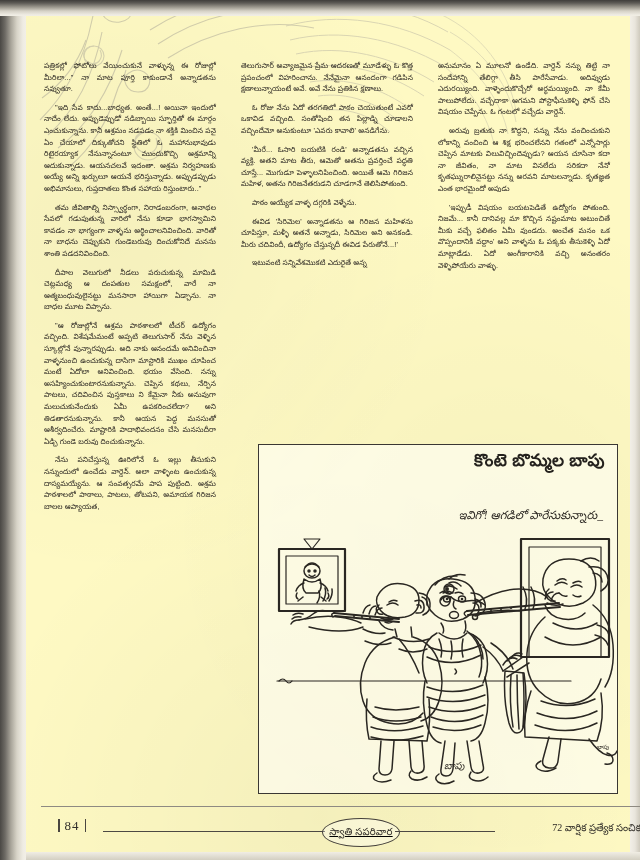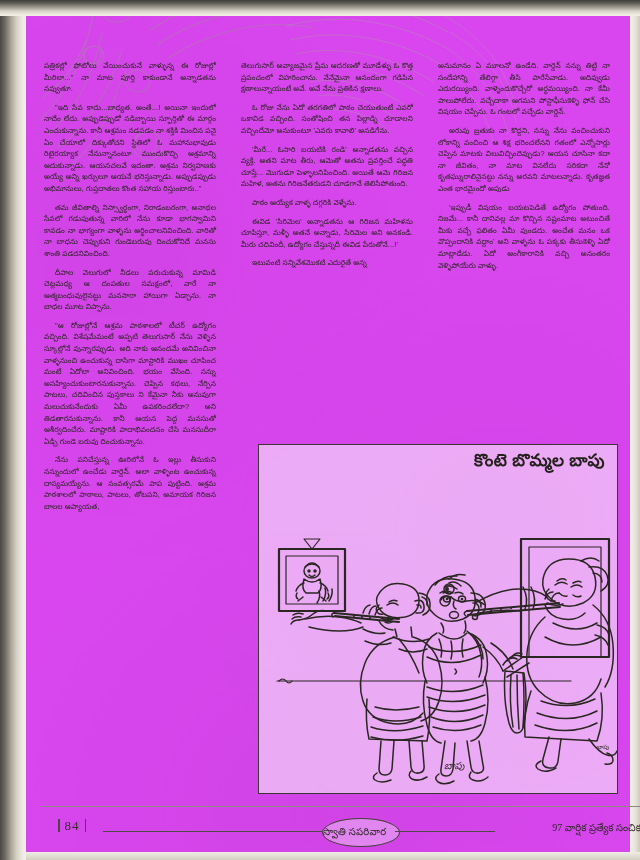--- a/index.html
+++ b/index.html
@@ -9,21 +9,21 @@
   }
   body {
     font-family: "Liberation Sans", sans-serif;
   }
 
   #page {
     position: relative;
     width: 640px;
     height: 860px;
     overflow: hidden;
-    background: #d946ef;
+    background: #fef9c3;
   }
 
   
   .scan-edge-left {
     position: absolute;
     left: 0; top: 0;
     width: 26px; height: 860px;
     background: linear-gradient(to right,
         #4a4844 0px, #6d6a64 5px, #a9a59a 11px,
         #d8d4c8 17px, #efece3 23px, #f2efe7 26px);
@@ -174,22 +174,23 @@
     background: #4d4943;
   }
   .emblem {
     position: absolute;
     left: 307px; top: 18px;
     width: 76px; height: 27px;
     border: 1.3px solid #45413b;
     border-radius: 50%;
     display: flex;
     align-items: center;
-    justify-content: flex-start;
+    justify-content: center;
     background: rgba(255,255,255,.35);
+    text-decoration: underline;
   }
   .emblem span {
     font-size: 10px;
     color: #2e2b26;
     font-family: "Liberation Serif", serif;
     letter-spacing: .2px;
   }
   .issue-line {
     position: absolute;
     right: 14px; top: 22px;
@@ -272,20 +273,21 @@
     <div class="col col-3">
       <p class="para noind">అనుమానం ఏ మూలనో ఉండేది. వార్డెన్ నన్ను తిట్టి నా సందేహాన్ని తేలిగ్గా తీసి పారేసేవాడు. అదివ్వుడు ఎదురయ్యింది. వాళ్ళెందుకొచ్చేరో అర్థమయ్యింది. నా కేమీ పాలుపోలేదు. వచ్చేదాకా ఆగమని పోస్టాఫీసుకెళ్ళి ఫోన్ చేసి విషయం చెప్పేను. ఓ గంటలో వచ్చేడు వార్డెన్.</p>
       <p class="para">అరువు బ్రతుకు నా కొద్దని, నన్ను నేను వంచించుకుని లోకాన్ని వంచించి ఆ శిక్ష భరించలేనని గతంలో ఎన్నోసార్లు చెప్పిన మాటకు విలువిచ్చిందెవ్పుడు? ఆయన చూసినా కదా నా జీవితం, నా మాట వినలేదు సరికదా నేనో కృతఘ్నురాలినైనట్టు నన్ను అరవని మాటలన్నాడు. కృతజ్ఞత ఎంత భారమైందో అపుడు</p>
       <p class="para">'ఇప్పుడీ విషయం బయటపెడితే ఉద్యోగం పోతుంది. నిజమే... కానీ దానివల్ల మా కొచ్చిన నష్టంమాట అటుంచితే మీకు వచ్చే ఫలితం ఏమీ వుండదు. అంచేత మనం ఒక వొప్పందానికి వద్దాం' అని వాళ్ళను ఓ పక్కకు తీసుకెళ్ళి ఏదో మాట్లాడేడు. ఏదో అంగీకారానికి వచ్చి అనంతరం వెళ్ళిపోయేరు వాళ్ళు.</p>
     </div>
   </div>
 
   <div class="cartoon">
 
     <div class="cartoon-title">కొంటె బొమ్మల బాపు</div>
+    <div class="cartoon-caption">ఇవిగో! ఆగడిలో పారేసుకున్నారు_</div>
 
     <svg class="cartoon-art" viewBox="0 0 358 262">
       <g fill="none" stroke="#2a2722" stroke-width="1.5" stroke-linecap="round" stroke-linejoin="round">
 
         <path d="M18 150 L 312 150" stroke-width="1.2"></path>
 
         <g>
           <rect x="20" y="18" width="66" height="62" stroke-width="2.2"></rect>
           <rect x="27" y="25" width="52" height="48" stroke-width="1.2"></rect>
           <path d="M53 18 L 45 8 L 61 8 Z" stroke-width="1.2"></path>
@@ -527,21 +529,21 @@
   <div class="footer">
     <div class="top-rule"></div>
     <div class="page-no">
       <span class="bar"></span><span>84</span><span class="bar"></span>
     </div>
     <div class="rule-left"></div>
     <div class="emblem">
       <span>స్వాతి సపరివార</span>
     </div>
     <div class="rule-right"></div>
-    <div class="issue-line">97 వార్షిక ప్రత్యేక సంచిక</div>
+    <div class="issue-line">72 వార్షిక ప్రత్యేక సంచిక</div>
   </div>
 
   <div class="scan-edge-left"></div>
   <div class="scan-edge-top"></div>
   <div class="scan-edge-right"></div>
   <div class="scan-edge-bottom"></div>
 
 </div>
 
 </body></html>

